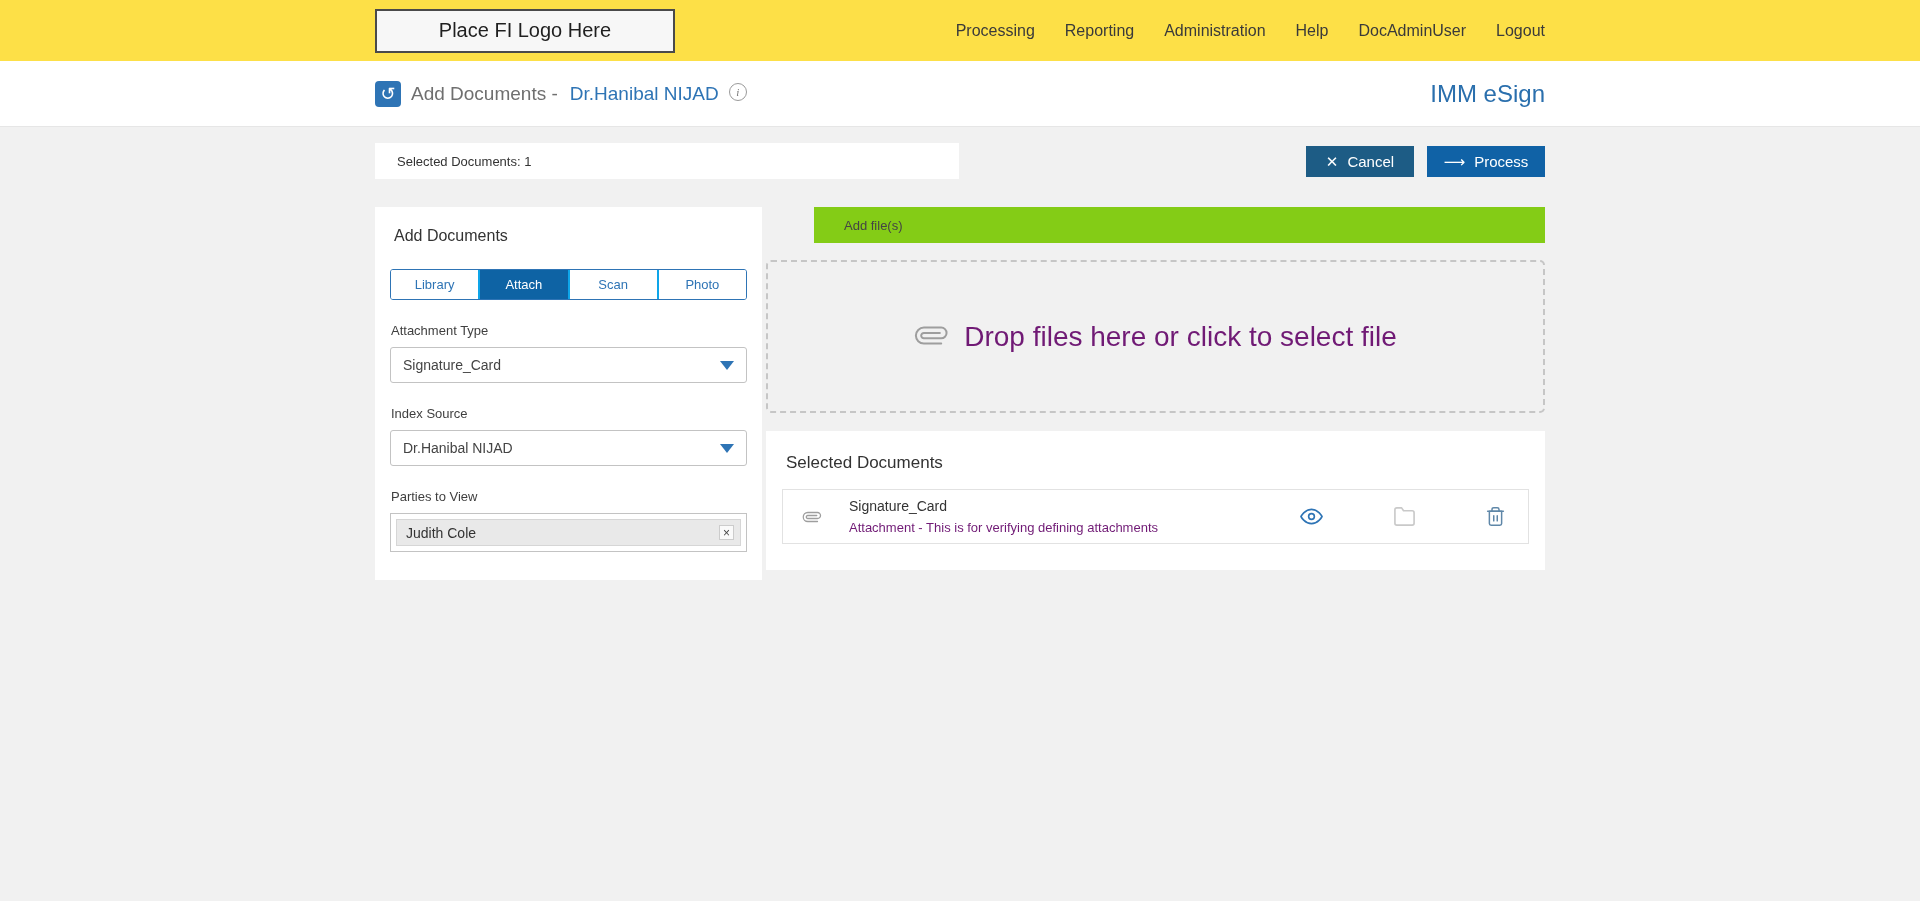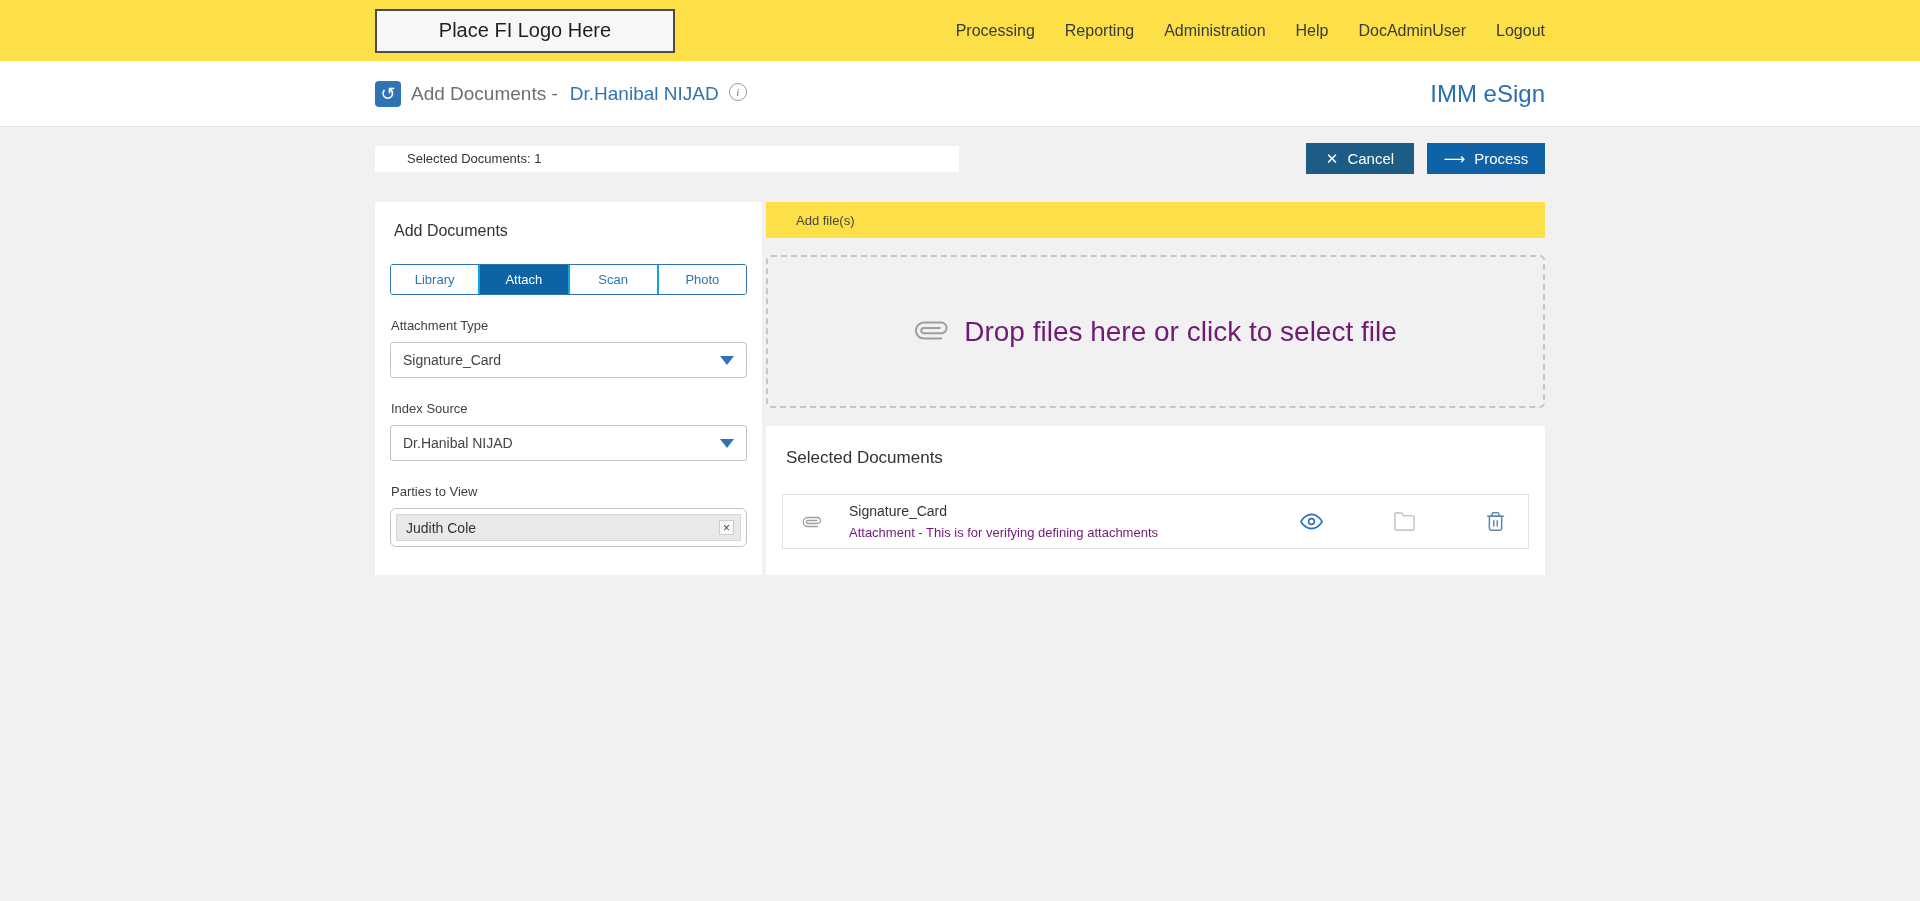--- a/index.html
+++ b/index.html
@@ -39,22 +39,22 @@
     font-size: 11px; color: #777777; font-style: italic;
     font-family: "Liberation Serif", serif; align-self: flex-start; margin-top: 2px; cursor: pointer;
   }
   .brand { font-size: 24px; color: #2a6fad; }
 
   
   main { padding-top: 16px; min-height: 774px; }
 
   .toolbar-row { display: flex; align-items: center; justify-content: space-between; }
   .selected-count-bar {
-    background: #ffffff; width: 584px; height: 26px;
-    display: flex; align-items: center; padding-left: 32px;
+    background: #ffffff; width: 584px; height: 36px;
+    display: flex; align-items: center; padding-left: 22px;
     font-size: 13px; color: #333333;
   }
   .toolbar-buttons { display: flex; gap: 13px; }
   .btn {
     height: 31px; border: none; color: #ffffff; font-size: 15px; font-family: inherit;
     display: inline-flex; align-items: center; justify-content: center; gap: 9px;
     padding: 0 14px; cursor: pointer;
   }
   .btn .btn-icon { font-size: 15px; line-height: 1; }
   .btn-cancel { background: #1d5c85; width: 108px; }
@@ -76,47 +76,47 @@
   .select {
     height: 36px; border: 1px solid #c3c3c3; border-radius: 3px; background: #ffffff;
     display: flex; align-items: center; justify-content: space-between;
     padding: 0 12px; font-size: 14px; color: #444444; cursor: pointer;
   }
   .caret {
     width: 0; height: 0;
     border-left: 7px solid transparent; border-right: 7px solid transparent;
     border-top: 9px solid #2e74b5;
   }
-  .chips-box { border: 1px solid #c3c3c3; border-radius: 6px; background: #ffffff; padding: 5px; }
+  .chips-box { border: 1px solid #c3c3c3; border-radius: 0; background: #ffffff; padding: 5px; }
   .chip {
     background: #e9e9e9; border: 1px solid #d6d6d6; height: 27px;
     display: flex; align-items: center; justify-content: space-between;
     padding: 0 6px 0 9px; font-size: 14px; color: #333333;
   }
   .chip-x {
     font-size: 12px; color: #444444; cursor: pointer; line-height: 1;
     width: 15px; height: 15px; display: inline-flex; align-items: center; justify-content: center;
     background: #fafafa; border: 1px solid #cccccc;
   }
 
   
   .right-col { flex: 1; }
   .addfiles-bar {
-    background: #fde047; height: 36px; display: flex; align-items: center;
-    padding-left: 30px; font-size: 13px; color: #444444;
+    background: #84cc16; height: 36px; display: flex; align-items: center;
+    padding-left: 30px; font-size: 13px; color: #444444; margin-left: 48px;
   }
   .dropzone {
     margin-top: 17px; height: 153px; border: 2px dashed #c6c6c6; border-radius: 5px;
     display: flex; align-items: center; justify-content: center; gap: 18px; cursor: pointer;
   }
   .dropzone-text { font-size: 28px; color: #701a75; }
   .clip-rotate { transform: rotate(45deg); }
 
   .selected-docs-card { background: #ffffff; margin-top: 18px; padding: 22px 16px 26px; }
-  .selected-docs-card h3 { margin: 0 0 26px 4px; font-size: 17px; font-weight: normal; color: #333333; }
+  .selected-docs-card h3 { margin: 0 0 16px 4px; font-size: 17px; font-weight: normal; color: #333333; }
   .doc-row {
     border: 1px solid #e2e2e2; height: 55px;
     display: flex; align-items: center; padding: 0 14px;
   }
   .doc-clip { margin: 0 28px 0 6px; display: inline-flex; }
   .doc-info { display: flex; flex-direction: column; gap: 6px; }
   .doc-name { font-size: 14px; color: #333333; }
   .doc-desc { font-size: 13px; color: #701a75; }
   .doc-actions {
     margin-left: auto; width: 214px; padding-right: 8px;

